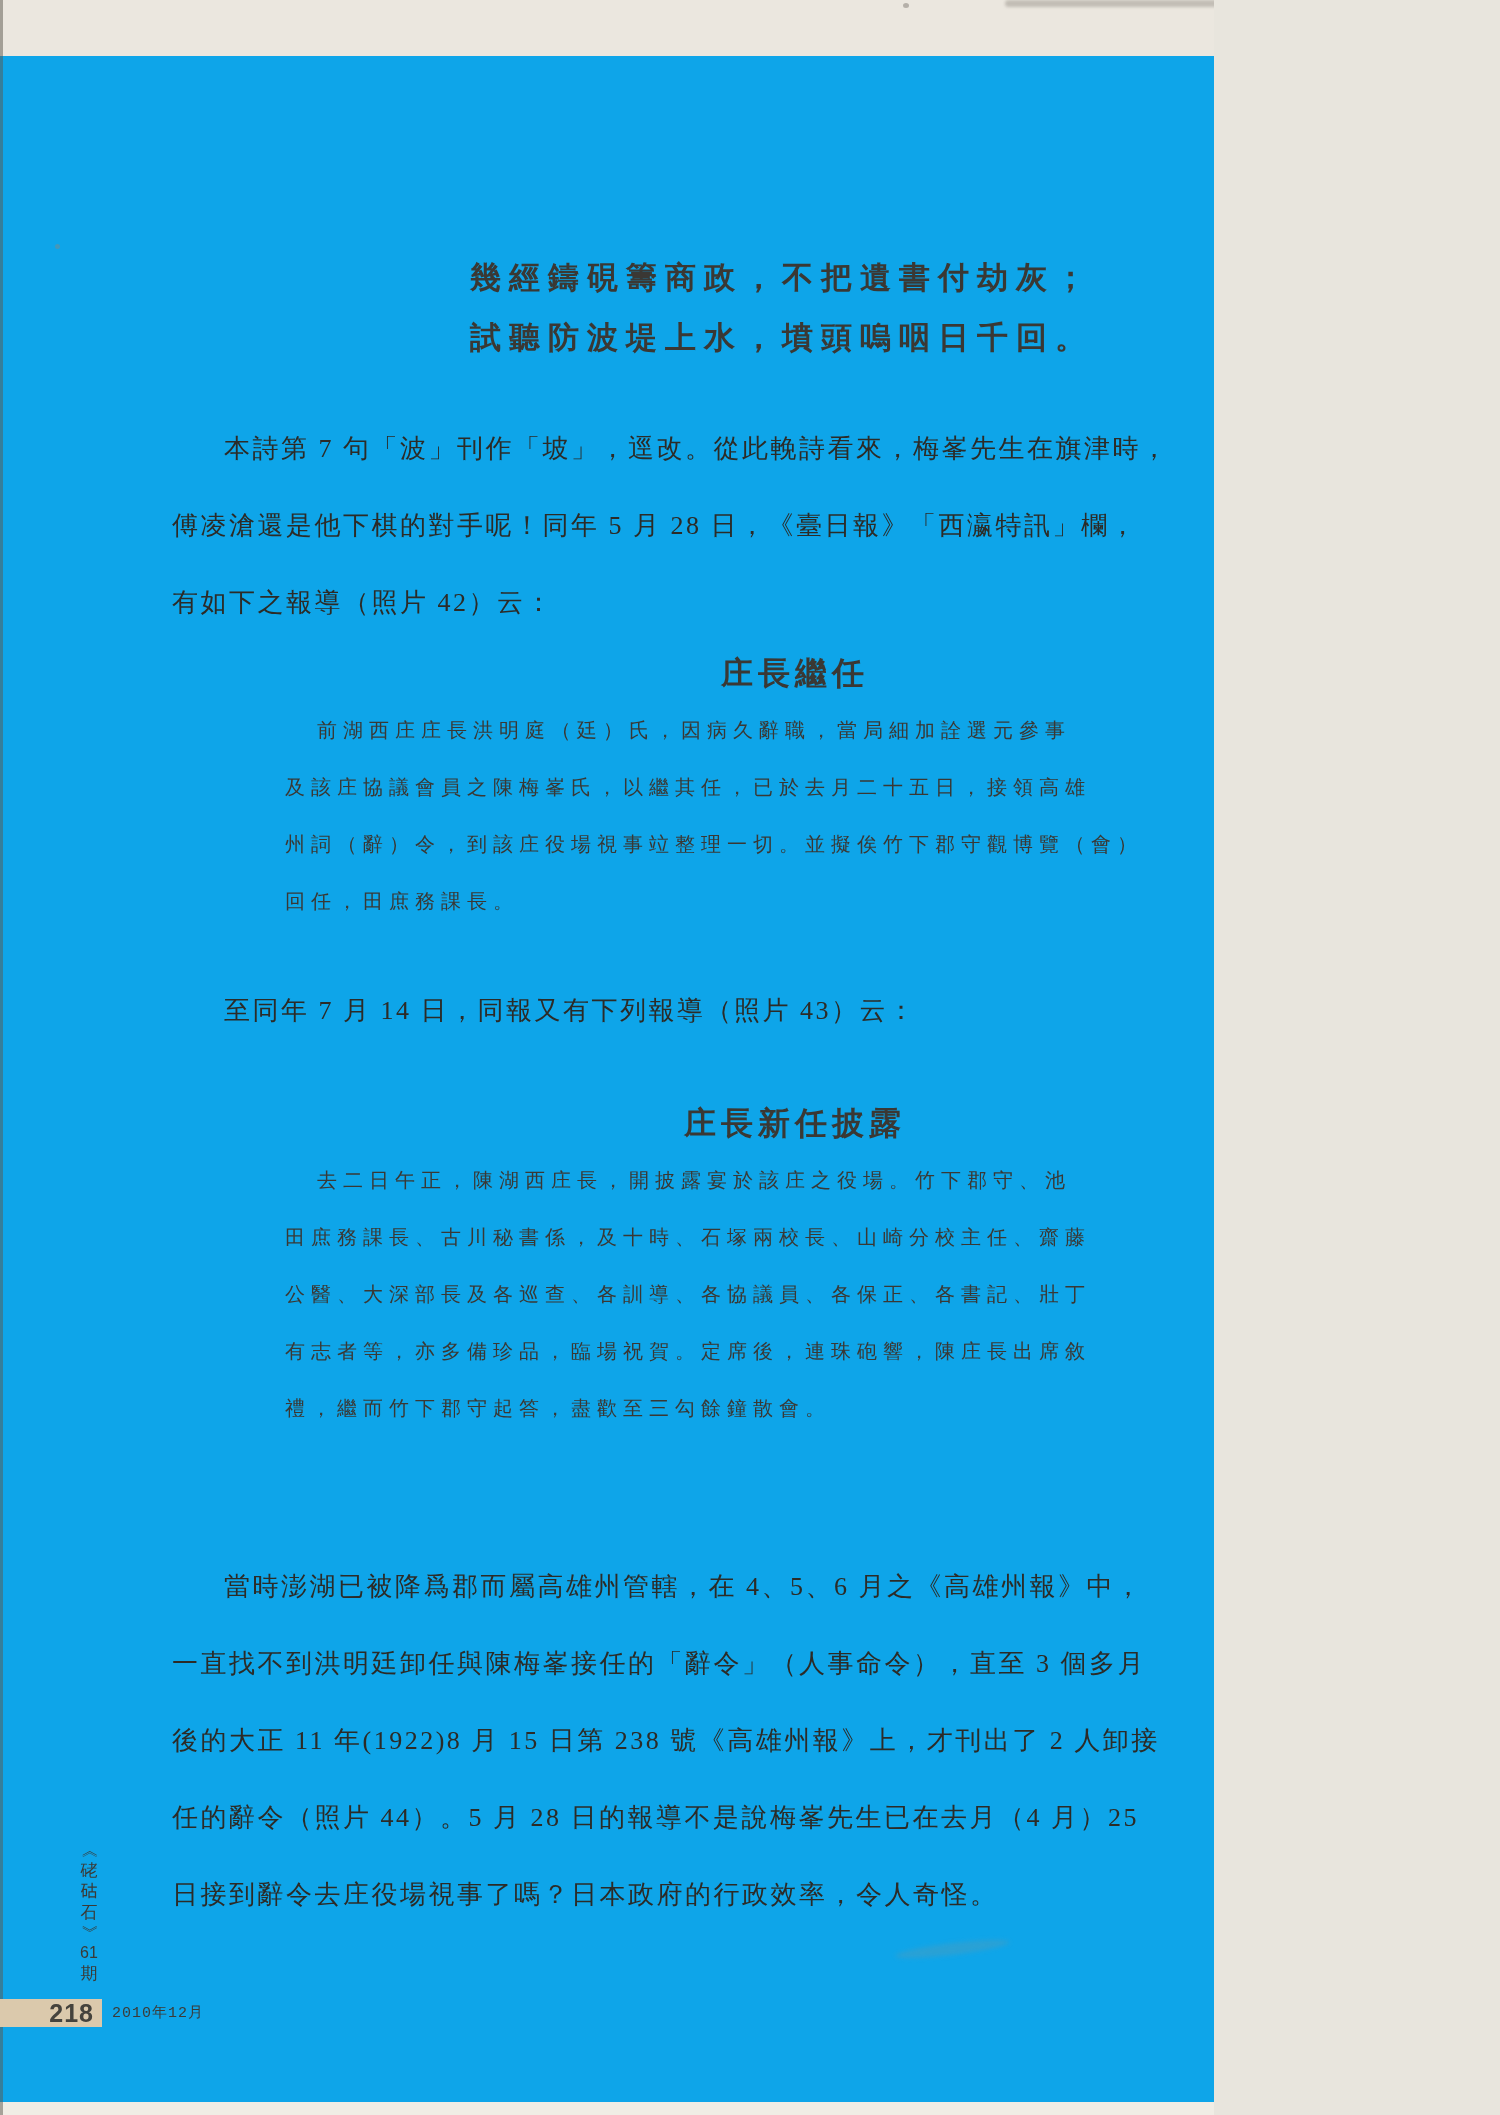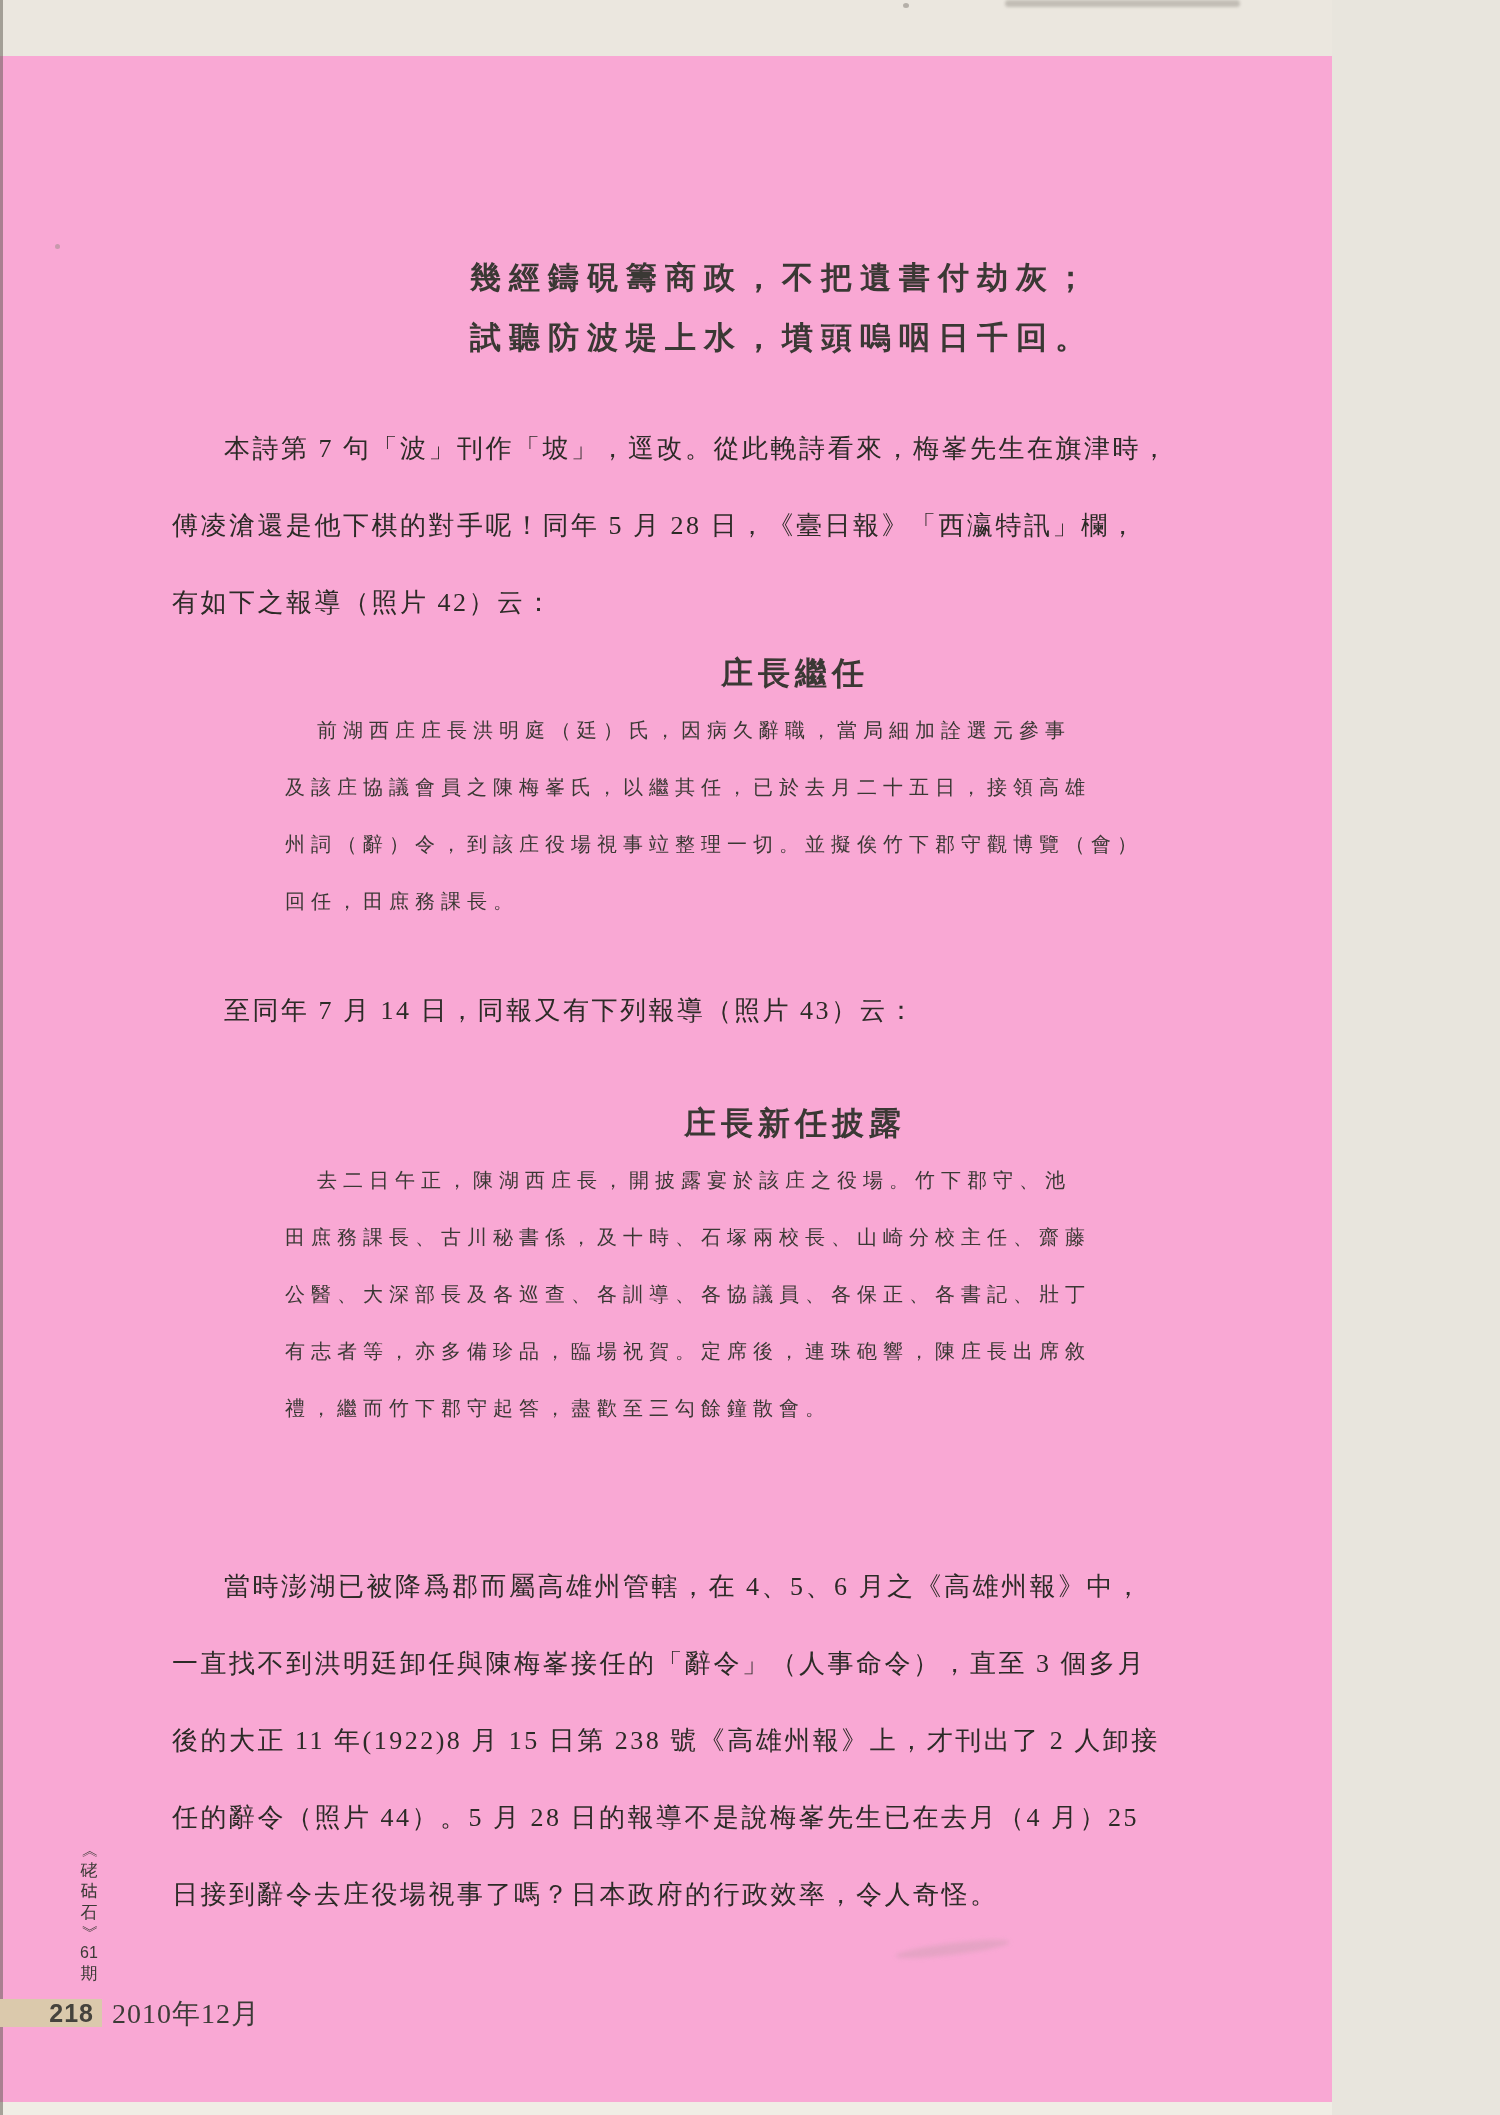--- a/index.html
+++ b/index.html
@@ -2,22 +2,22 @@
 <html><head>
 <meta charset="utf-8">
 <style>
   html,body{margin:0;padding:0;}
   body{
     font-family:"Liberation Serif","DejaVu Serif",serif;
     background:#e8e5dd;
   }
   #page{
     position:relative;
-    width:1332px;height:2115px;
-    background:#f9a8d4;
+    width:1214px;height:2115px;
+    background:#0ea5e9;
     overflow:hidden;
     color:#2f2d29;
   }
   .top-band{
     position:absolute;left:0;top:0;width:1500px;height:56px;
     background:#ebe7df;
   }
   .bottom-band{
     position:absolute;left:0;bottom:0;width:1500px;height:13px;
     background:#f0ede5;
@@ -119,22 +119,22 @@
     background:#dbc9ac;
     text-align:right;
     font-family:"Liberation Sans","DejaVu Sans",sans-serif;
     font-size:25px;line-height:28px;font-weight:600;
     color:#45433d;
     padding-right:8px;box-sizing:border-box;
     letter-spacing:1px;
   }
   .issue-date{
     position:absolute;left:112px;top:2001px;height:26px;
-    font-family:Liberation Serif, serif;
-    font-size:28px;line-height:26px;
+    font-family:Liberation Mono, monospace;
+    font-size:15px;line-height:26px;
     color:#3c3b37;letter-spacing:1px;
   }
 </style>
 </head>
 <body>
 
 <div id="page">
 
   <div class="top-band"></div>
   <div class="bottom-band"></div>

